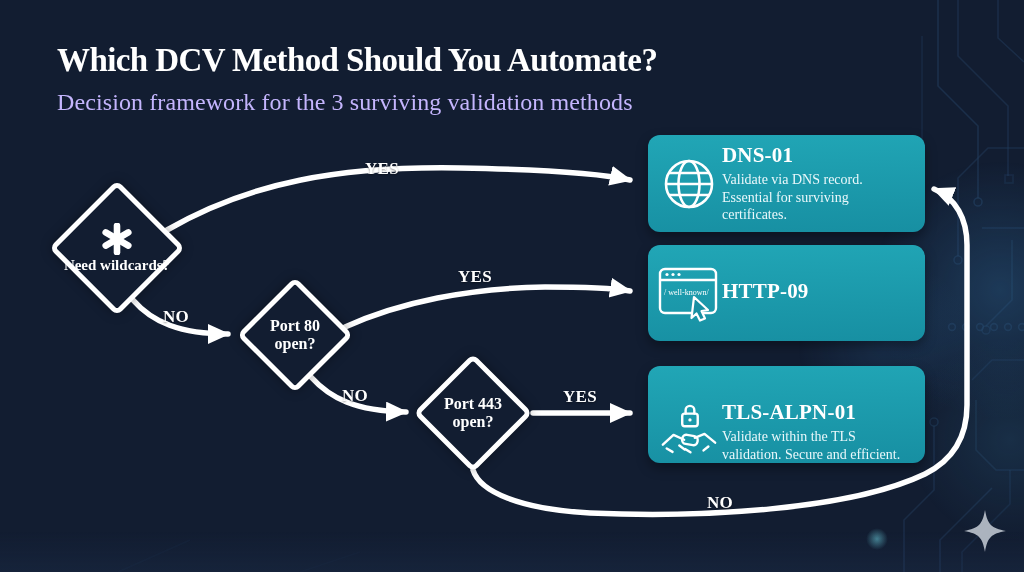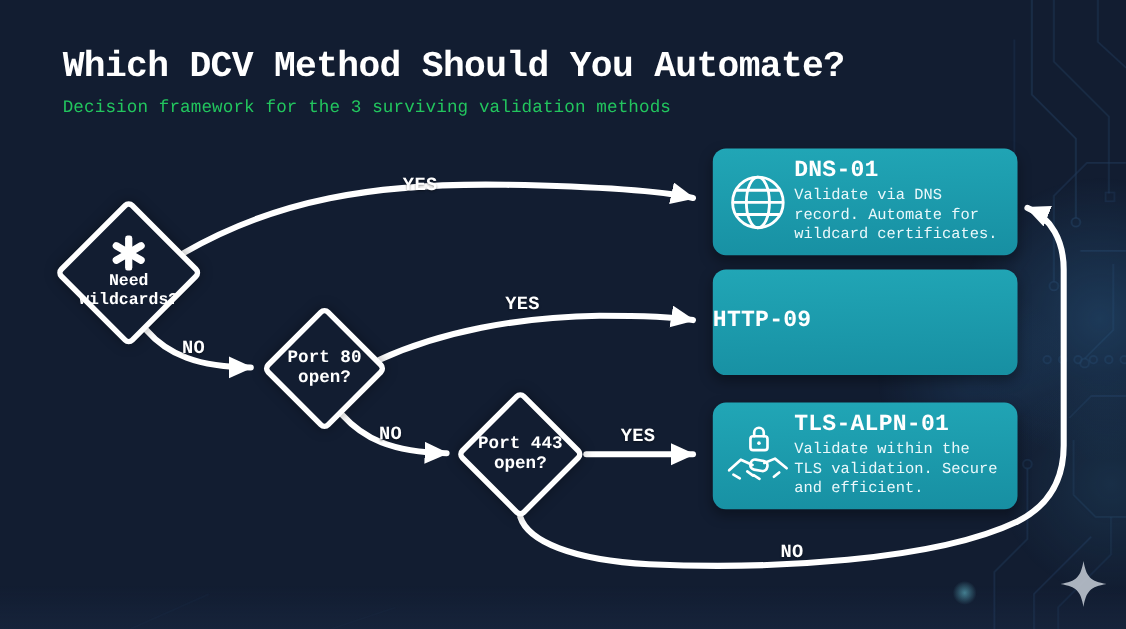--- a/index.html
+++ b/index.html
@@ -1,37 +1,37 @@
 <!DOCTYPE html>
 <html><head>
 <meta charset="utf-8">
 <style>
   html,body{margin:0;padding:0;background:#0b1322;}
   .stage{
     position:relative;width:1024px;height:572px;overflow:hidden;
     background:#121d31;
-    font-family:Liberation Mono, monospace;
+    font-family:Liberation Serif, serif;
     color:#fff;
   }
   
   .glow{position:absolute;border-radius:50%;pointer-events:none;}
   .glow-a{left:860px;top:150px;width:280px;height:280px;
     background:radial-gradient(circle,rgba(55,125,180,.30) 0%,rgba(55,125,180,0) 65%);}
   .glow-b{left:790px;top:250px;width:190px;height:190px;
     background:radial-gradient(circle,rgba(50,110,165,.20) 0%,rgba(50,110,165,0) 65%);}
   .glow-c{left:900px;top:330px;width:220px;height:220px;
     background:radial-gradient(circle,rgba(60,140,185,.16) 0%,rgba(60,140,185,0) 65%);}
   .glow-dot{left:866px;top:528px;width:22px;height:22px;
     background:radial-gradient(circle,rgba(110,210,225,.55) 0%,rgba(110,210,225,0) 70%);}
   .bottom-fade{position:absolute;left:0;bottom:0;width:100%;height:40px;
     background:linear-gradient(180deg,rgba(40,62,98,0) 0%,rgba(40,62,98,.20) 100%);pointer-events:none;}
   
   .header{position:absolute;left:57px;top:42px;}
   .header h1{margin:0;font-size:33px;font-weight:700;letter-spacing:-.6px;color:#ffffff;line-height:1.15;}
-  .header p{margin:9px 0 0 0;font-size:16px;font-weight:400;color:#22c55e;letter-spacing:.1px;}
+  .header p{margin:9px 0 0 0;font-size:24px;font-weight:400;color:#c4b5fd;letter-spacing:.1px;}
   
   .arrows{position:absolute;left:0;top:0;pointer-events:none;}
   
   .edge-label{position:absolute;transform:translate(-50%,-50%);
     font-size:17px;font-weight:700;color:#ffffff;letter-spacing:.3px;
     text-shadow:0 1px 2px rgba(0,0,0,.45);text-align:right;}
   
   .diamond{position:absolute;box-sizing:border-box;border:5px solid #ffffff;border-radius:7px;
     background:#121d31;transform:rotate(45deg);box-shadow:0 0 12px rgba(0,0,0,.35);}
   .diamond .inner{position:absolute;inset:0;transform:rotate(-45deg);
@@ -48,21 +48,21 @@
   .card{position:absolute;left:648px;width:277px;border-radius:12px;
     background:linear-gradient(178deg,#21a6b6 0%,#178fa2 100%);
     box-shadow:0 5px 12px rgba(0,0,0,.35);
     display:flex;align-items:center;}
   .card-icon{width:66px;flex:0 0 66px;display:flex;align-items:center;justify-content:center;margin-left:8px;}
   .card-text{flex:1;padding-right:10px;}
   .card-text h2{margin:0 0 3px 0;font-size:21px;font-weight:700;color:#ffffff;letter-spacing:.2px;}
   .card-text p{margin:0;font-size:14px;line-height:1.24;color:#eaf8fb;}
   .c1{top:135px;height:97px;}
   .c2{top:245px;height:96px;}
-  .c3{top:366px;height:97px;}
+  .c3{top:366px;height:97px;align-items:flex-end;}
   
   .sparkle{position:absolute;left:962px;top:508px;}
 </style>
 </head>
 <body>
 
 <div class="stage">
 
   <svg class="arrows" width="1024" height="572" viewBox="0 0 1024 572">
     <g fill="none" stroke="#30567f" stroke-width="1.6" opacity="0.55">
@@ -160,25 +160,36 @@
       <svg width="56" height="56" viewBox="0 0 56 56" fill="none" stroke="#ffffff" stroke-width="2.6">
         <circle cx="28" cy="28" r="23"></circle>
         <ellipse cx="28" cy="28" rx="10.5" ry="23"></ellipse>
         <line x1="8.2" y1="17" x2="47.8" y2="17"></line>
         <line x1="5" y1="28" x2="51" y2="28"></line>
         <line x1="8.2" y1="39" x2="47.8" y2="39"></line>
       </svg>
     </div>
     <div class="card-text">
       <h2>DNS-01</h2>
-      <p>Validate via DNS record. Automate for wildcard certificates.</p>
+      <p>Validate via DNS record. Essential for surviving certificates.</p>
     </div>
   </div>
 
   <div class="card c2">
+    <div class="card-icon">
+      <svg width="62" height="58" viewBox="0 0 62 58" fill="none" stroke="#ffffff" stroke-width="2.4">
+        <rect x="2" y="5" width="56" height="44" rx="5"></rect>
+        <line x1="2" y1="16" x2="58" y2="16"></line>
+        <circle cx="9" cy="10.5" r="1.6" fill="#ffffff" stroke="none"></circle>
+        <circle cx="15" cy="10.5" r="1.6" fill="#ffffff" stroke="none"></circle>
+        <circle cx="21" cy="10.5" r="1.6" fill="#ffffff" stroke="none"></circle>
+        <text x="6" y="31" font-size="8" fill="#ffffff" stroke="none">/ well-known/</text>
+        <path d="M36 33 L50 46 L43.5 47 L47 54.5 L42 56.5 L38.5 49.5 L33.5 54 Z" stroke-width="2.2" stroke-linejoin="round" fill="#178fa2"></path>
+      </svg>
+    </div>
     <div class="card-text">
       <h2>HTTP-09</h2>
     </div>
   </div>
 
   <div class="card c3">
     <div class="card-icon">
       <svg width="62" height="62" viewBox="0 0 64 64" fill="none" stroke="#ffffff" stroke-width="2.5" stroke-linecap="round" stroke-linejoin="round">
         <rect x="25" y="13" width="16" height="13" rx="2.5"></rect>
         <path d="M28.5 13 V9.5 a4.5 4.5 0 0 1 9 0 V13"></path>

